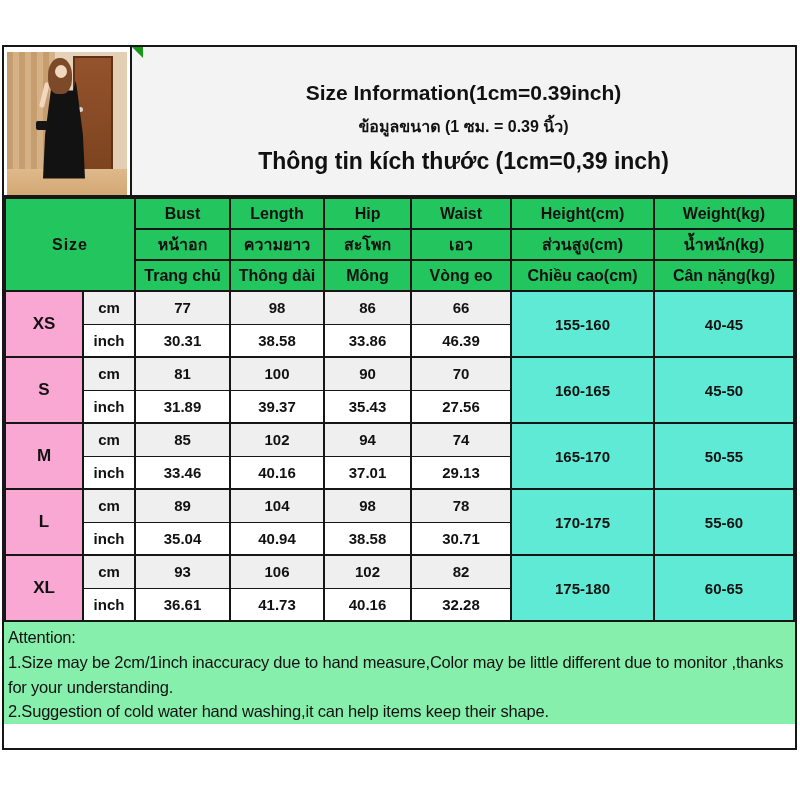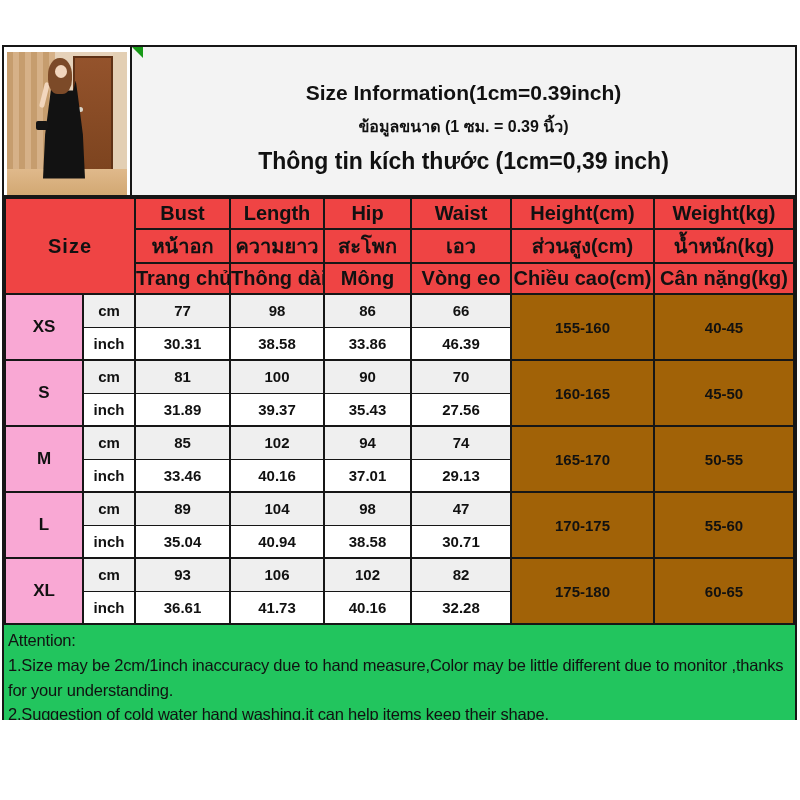--- a/index.html
+++ b/index.html
@@ -1,18 +1,18 @@
 <!DOCTYPE html>
 <html><head>
 <meta charset="utf-8">
 <style>
   * { margin:0; padding:0; box-sizing:border-box; }
   html,body { background:#fff; }
   .page {
-    position:relative; width:800px; height:720px; background:#ffffff;
+    position:relative; width:800px; height:800px; background:#ffffff;
     font-family:"Liberation Sans","DejaVu Sans",sans-serif; color:#111;
     overflow:hidden;
   }
   .content-box {
     position:absolute; left:2px; top:45px; width:795px; height:705px;
     border:2px solid #161616; background:#ffffff;
   }
   
   .top-section { display:flex; height:150px; border-bottom:2px solid #161616; background:#f3f3f3; position:relative; }
   .photo-cell { width:128px; border-right:2px solid #161616; background:#ffffff; padding:5px 3px 0 3px; position:relative; }
@@ -34,31 +34,31 @@
   .title-cell { flex:1; display:flex; flex-direction:column; align-items:center; justify-content:center; gap:9px; padding-top:14px; }
   .title-l1 { font-size:21px; font-weight:bold; }
   .title-l2 { font-size:16px; font-weight:bold; }
   .title-l3 { font-size:23px; font-weight:bold; }
   .green-marker { position:absolute; left:128px; top:0; width:0; height:0;
     border-top:11px solid #179917; border-left:11px solid transparent; }
   
   table.size-table { width:100%; border-collapse:collapse; table-layout:fixed; }
   .size-table td { border:2px solid #161616; text-align:center; vertical-align:middle;
     font-weight:bold; font-size:15px; overflow:hidden; white-space:nowrap; }
-  .size-table tr.hdr-row td { height:31px; background:#ef4444; font-size:20px; }
+  .size-table tr.hdr-row td { height:31px; background:#22c55e; font-size:16px; }
   .size-table td.size-head { background:#e2e2e2; font-size:30px; letter-spacing:1px; }
   .size-table tr.data-row td { height:33px; }
   .size-table td.size-letter { background:#f9a8d4; font-size:17px; }
   .size-table td.cell-cm { background:#efefef; }
   .size-table td.cell-inch { background:#ffffff; }
-  .size-table td.cell-range { background:#a16207; }
+  .size-table td.cell-range { background:#5eead4; }
   .size-table tr.inch-row td { border-top-width:1px; }
   .size-table tr.cm-row td.u { border-bottom-width:1px; }
   
-  .attention { padding:3px 4px 0 4px; background:#22c55e; font-size:16.5px; line-height:1.5; letter-spacing:-0.2px; }
+  .attention { padding:3px 4px 0 4px; background:#86efac; font-size:16.5px; line-height:1.5; letter-spacing:-0.2px; }
 </style>
 </head>
 <body>
 
 <div class="page">
   <div class="content-box">
 
     <div class="top-section">
       <div class="photo-cell">
         <div class="photo">
@@ -174,21 +174,21 @@
           <td class="cell-inch">37.01</td>
           <td class="cell-inch">29.13</td>
         </tr>
 
         <tr class="data-row cm-row">
           <td rowspan="2" class="size-letter">L</td>
           <td class="cell-cm u">cm</td>
           <td class="cell-cm u">89</td>
           <td class="cell-cm u">104</td>
           <td class="cell-cm u">98</td>
-          <td class="cell-cm u">47</td>
+          <td class="cell-cm u">78</td>
           <td rowspan="2" class="cell-range">170-175</td>
           <td rowspan="2" class="cell-range">55-60</td>
         </tr>
         <tr class="data-row inch-row">
           <td class="cell-inch">inch</td>
           <td class="cell-inch">35.04</td>
           <td class="cell-inch">40.94</td>
           <td class="cell-inch">38.58</td>
           <td class="cell-inch">30.71</td>
         </tr>

